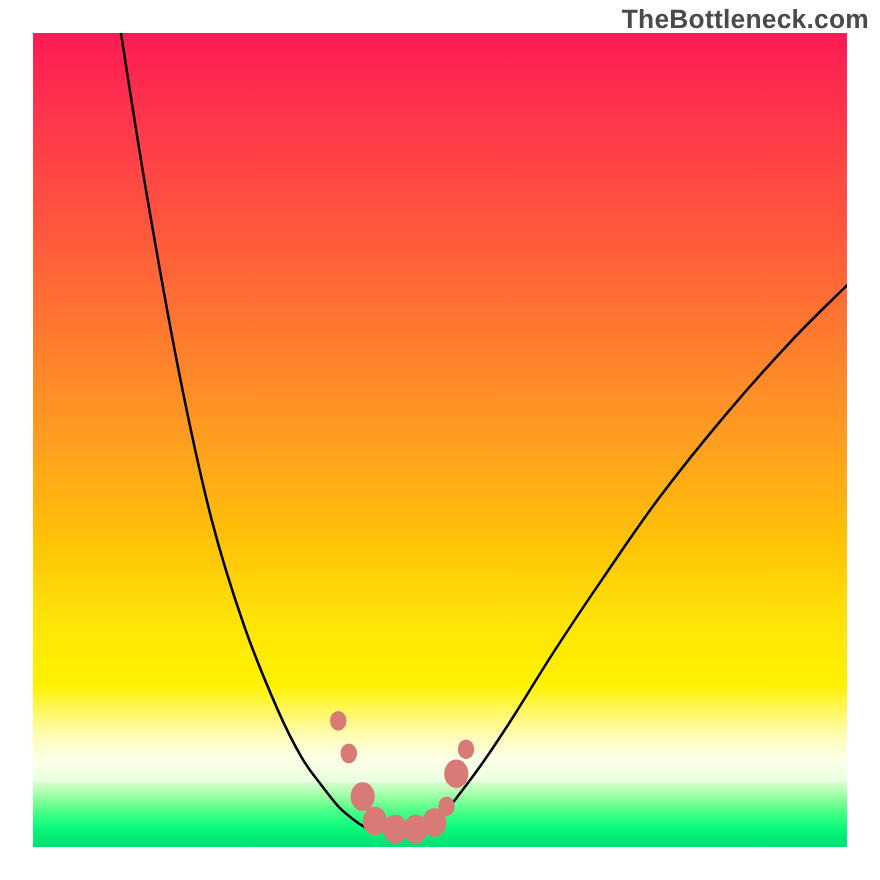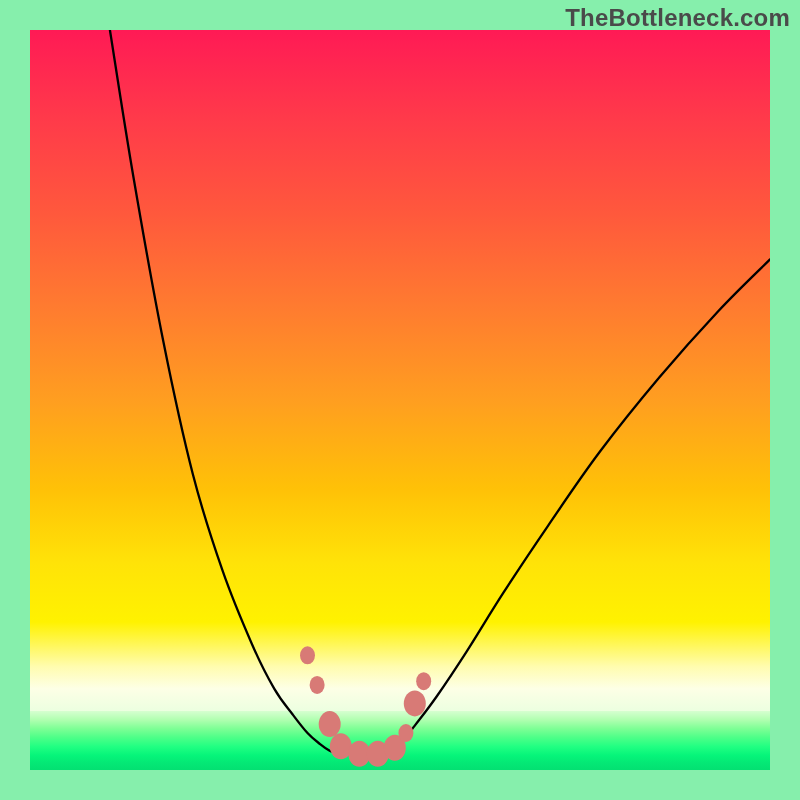--- a/index.html
+++ b/index.html
@@ -8,21 +8,21 @@
     width: 800px;
     height: 800px;
     background: #000;
     overflow: hidden;
     font-family: Arial, Helvetica, sans-serif;
   }
   .frame {
     position: relative;
     width: 800px;
     height: 800px;
-    background: #86efac;
+    background: #ffffff;
   }
   .watermark {
     position: absolute;
     top: 4px;
     right: 10px;
     color: #4a4a4a;
     font-size: 24px;
     font-weight: 600;
     letter-spacing: 0.2px;
     z-index: 5;

